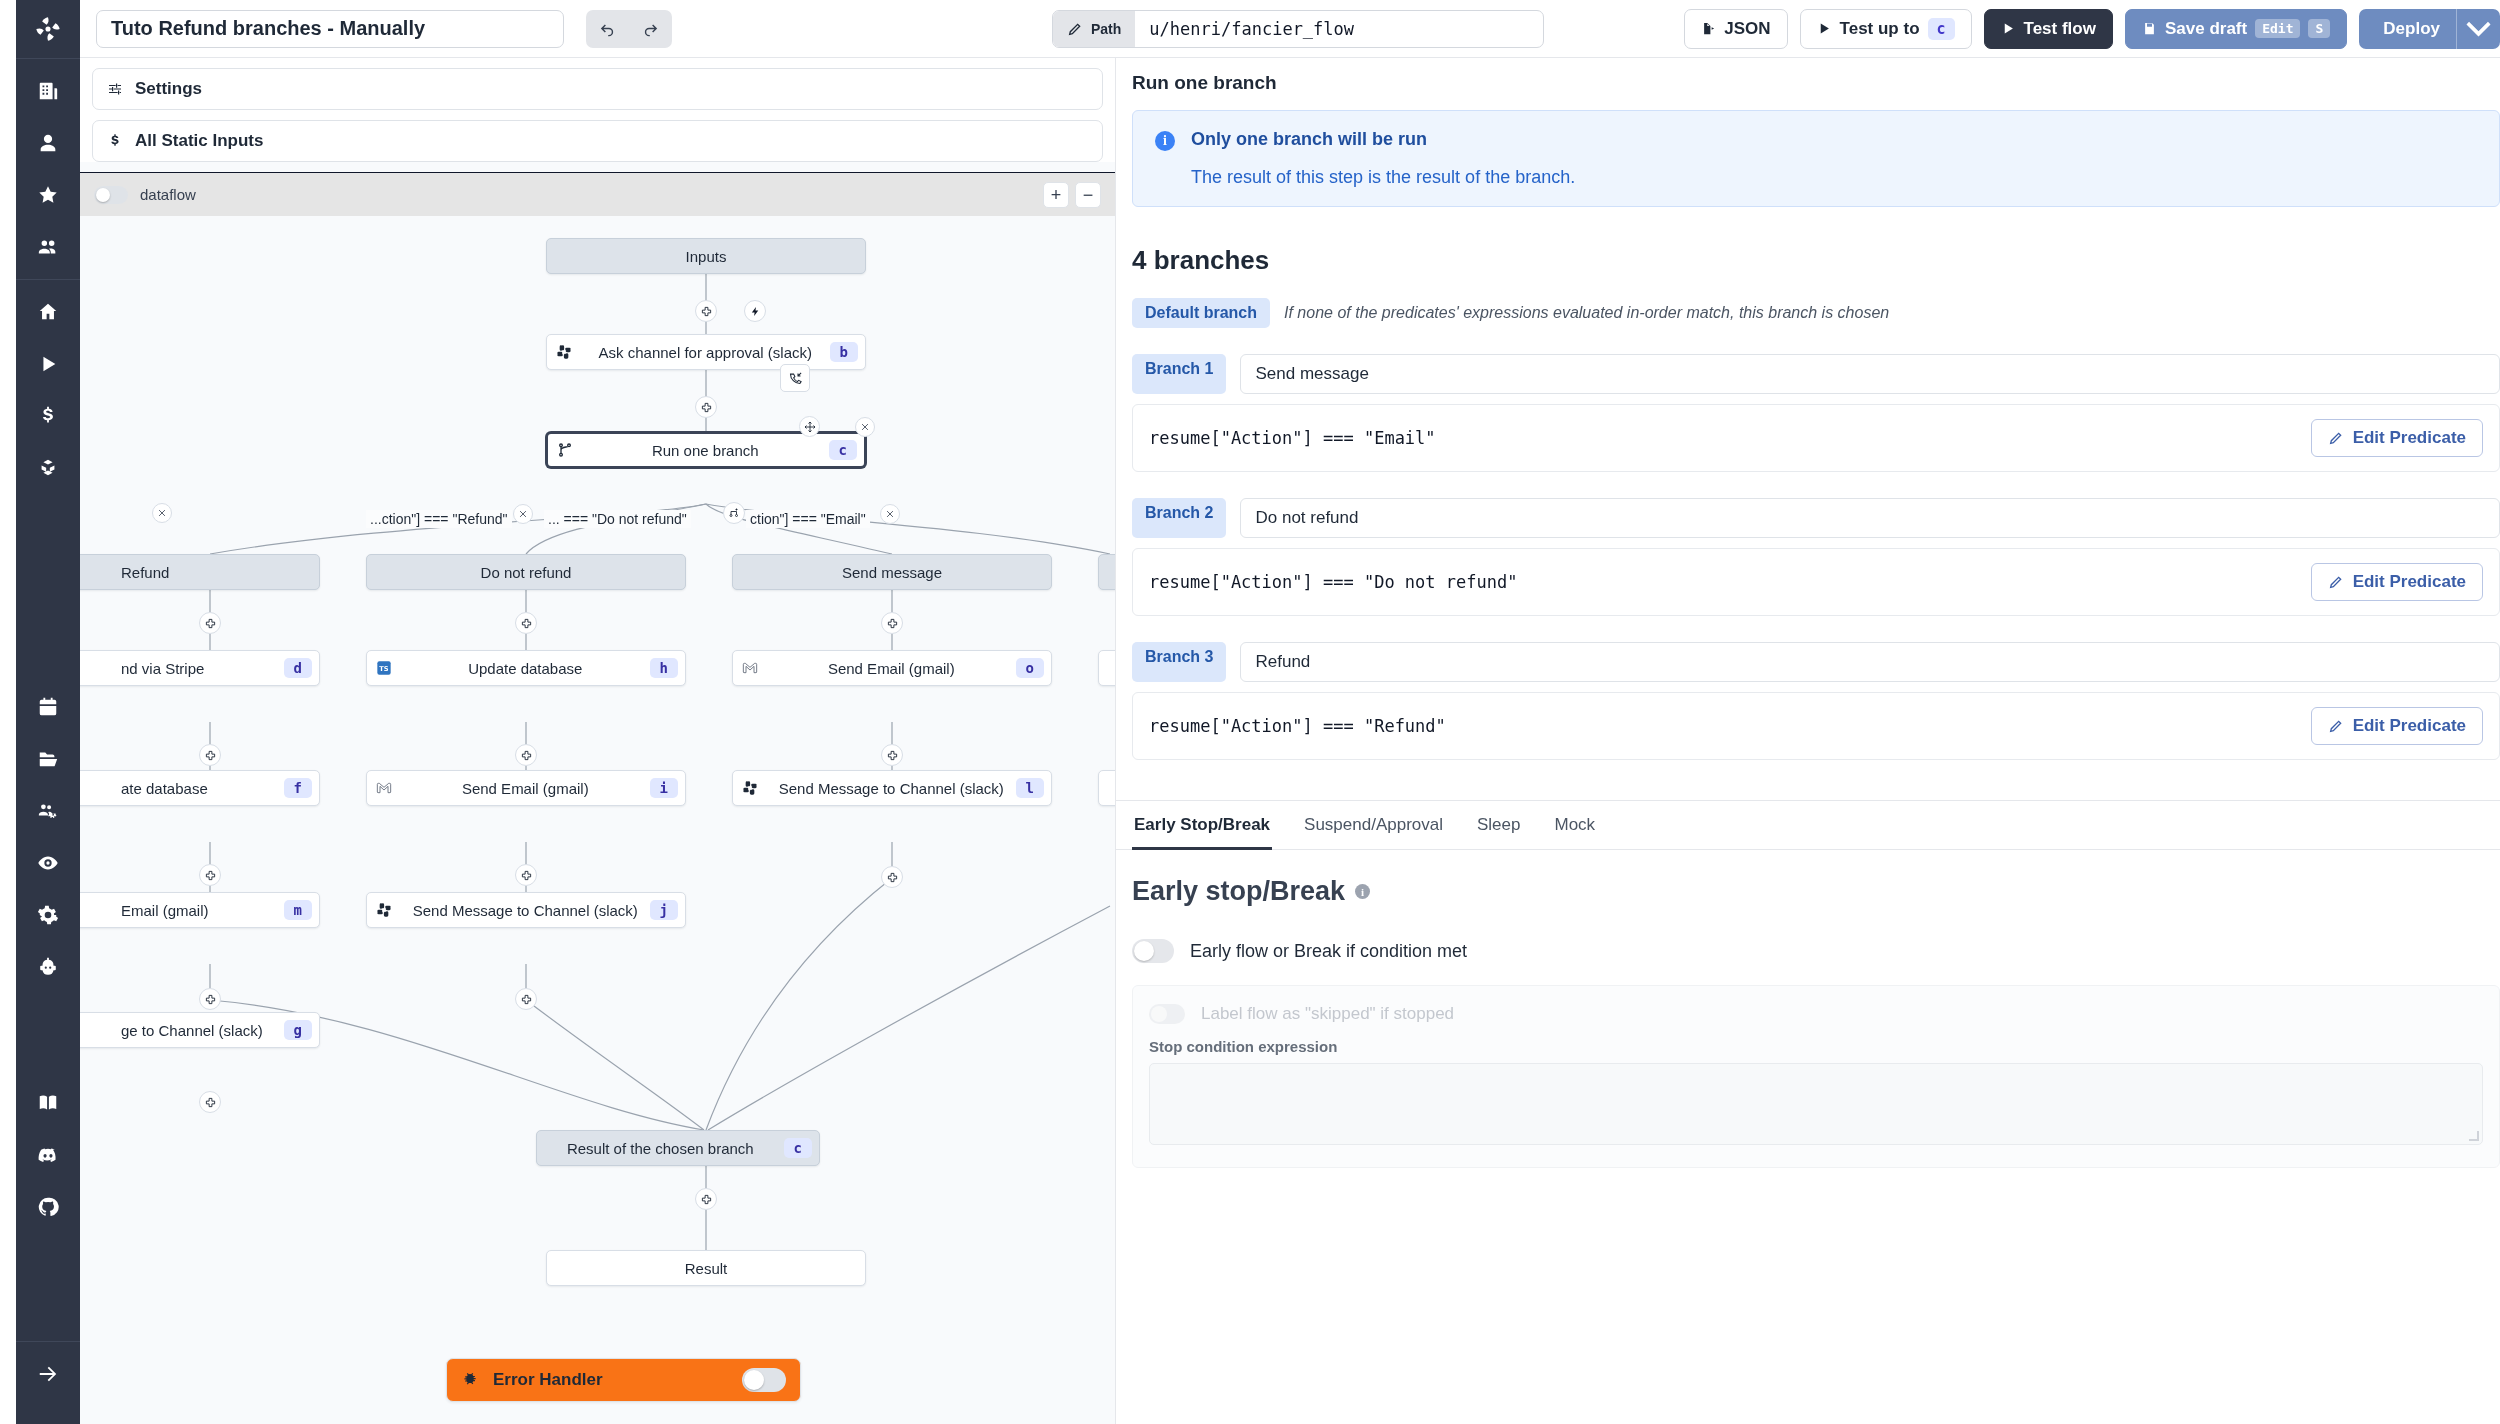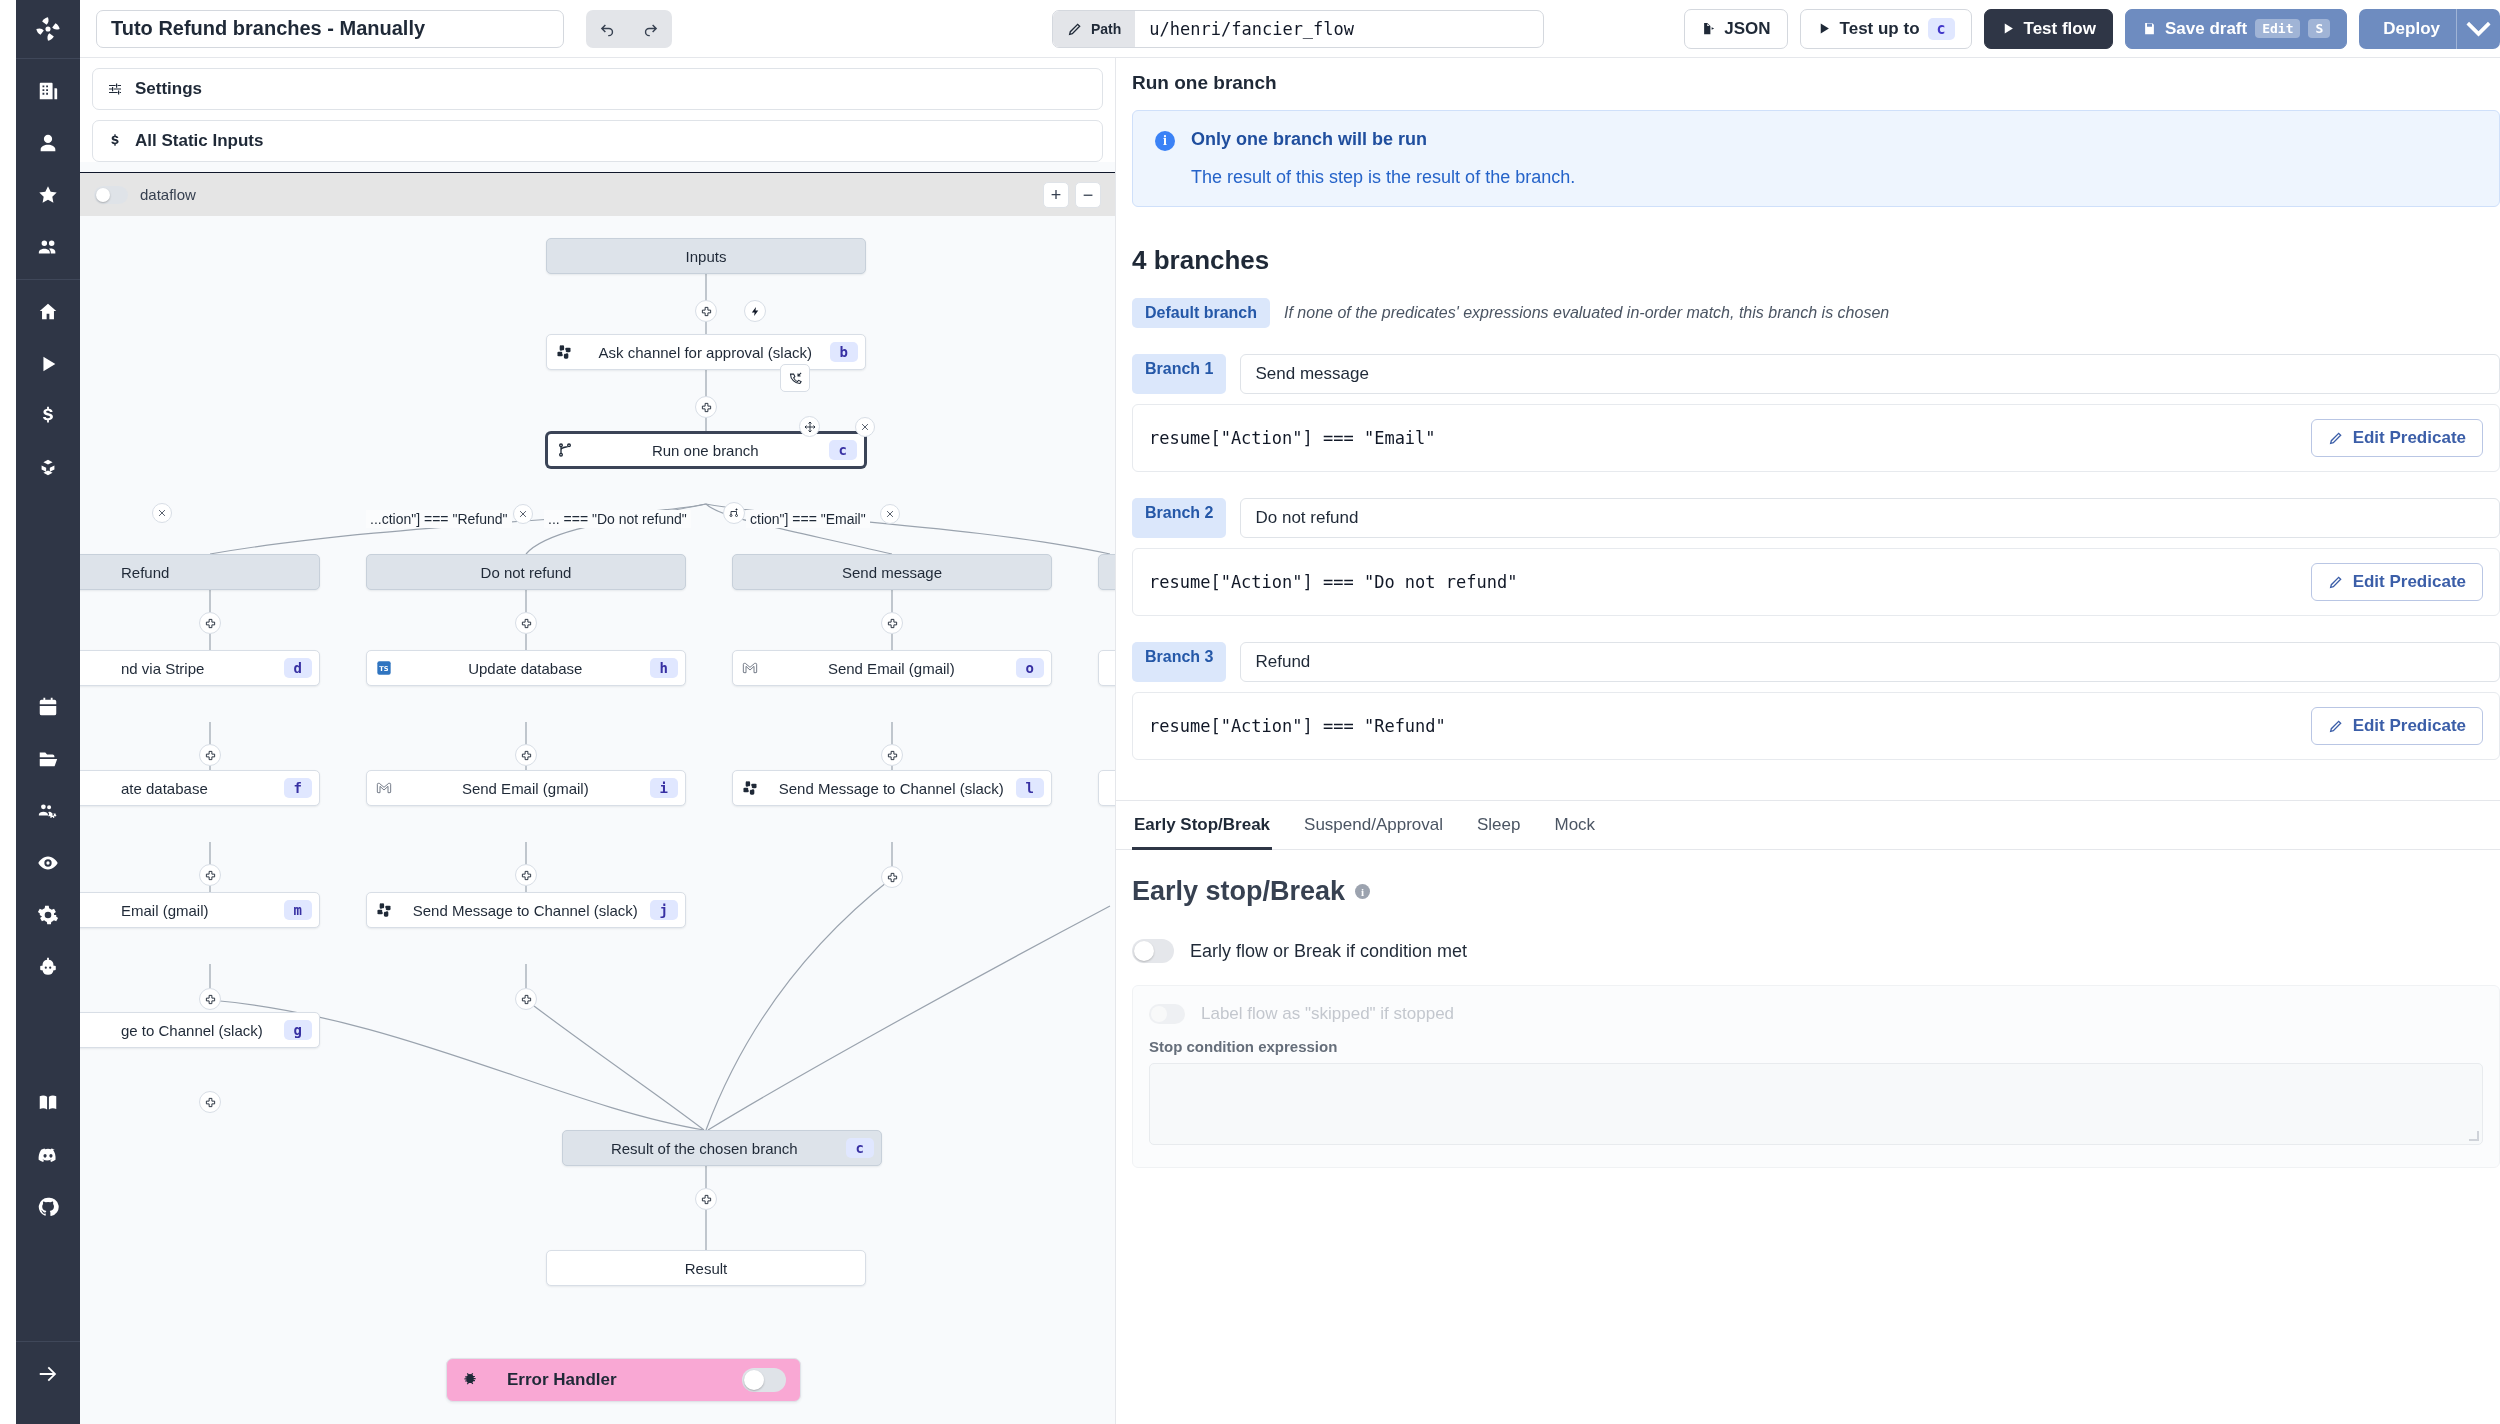--- a/index.html
+++ b/index.html
@@ -203,22 +203,22 @@
   .branch-add svg { width:12px; height:12px; }
   .call-badge {
     position:absolute; width:30px; height:28px; border-radius:5px;
     background:#fff; border:1px solid #d8dee6;
     display:flex; align-items:center; justify-content:center;
   }
   .call-badge svg { width:15px; height:15px; }
 
   .error-handler {
     position:absolute; left:366px; bottom:22px; width:355px; height:44px;
-    border:1px solid #dfe3e8; border-radius:7px; background:#f9a8d4;
-    display:flex; align-items:center; padding: 0 14px; gap: 28px;
+    border:1px solid #dfe3e8; border-radius:7px; background:#f97316;
+    display:flex; align-items:center; padding: 0 14px; gap: 14px;
     box-shadow: 0 1px 3px rgba(15,23,42,.07);
   }
   .error-handler svg { width:18px; height:18px; }
   .error-handler .eh-label { font-size: 17px; font-weight: 700; color:#1f2937; }
   .toggle-lg {
     margin-left:auto; width:44px; height:24px; border-radius:12px;
     background:#dfe3e8; position:relative; cursor:pointer;
   }
   .toggle-lg .knob {
     position:absolute; left:2px; top:2px; width:20px; height:20px;
@@ -822,21 +822,21 @@
         </div>
         <div class="plus-node" style="left:801px; top:660px;">
           <svg viewBox="0 0 24 24" fill="none" stroke="#1f2937" stroke-width="2">
               <path d="M9 3h6v6h6v6h-6v6H9v-6H3V9h6V3z"></path>
             </svg>
         </div>
 
         <div class="node" style="left:1018px; top:444px; width:320px;"></div>
         <div class="node" style="left:1018px; top:564px; width:320px;"></div>
 
-        <div class="node flat" style="left:482px; top:924px; width:320px;">
+        <div class="node flat" style="left:456px; top:924px; width:284px;">
           <span class="nd-label">Result of the chosen branch</span>
           <span class="nd-key">c</span>
         </div>
         <div class="plus-node" style="left:615px; top:982px;">
           <svg viewBox="0 0 24 24" fill="none" stroke="#1f2937" stroke-width="2">
               <path d="M9 3h6v6h6v6h-6v6H9v-6H3V9h6V3z"></path>
             </svg>
         </div>
         <div class="node" style="left:466px; top:1044px; width:320px;">
           <span class="nd-label">Result</span>

